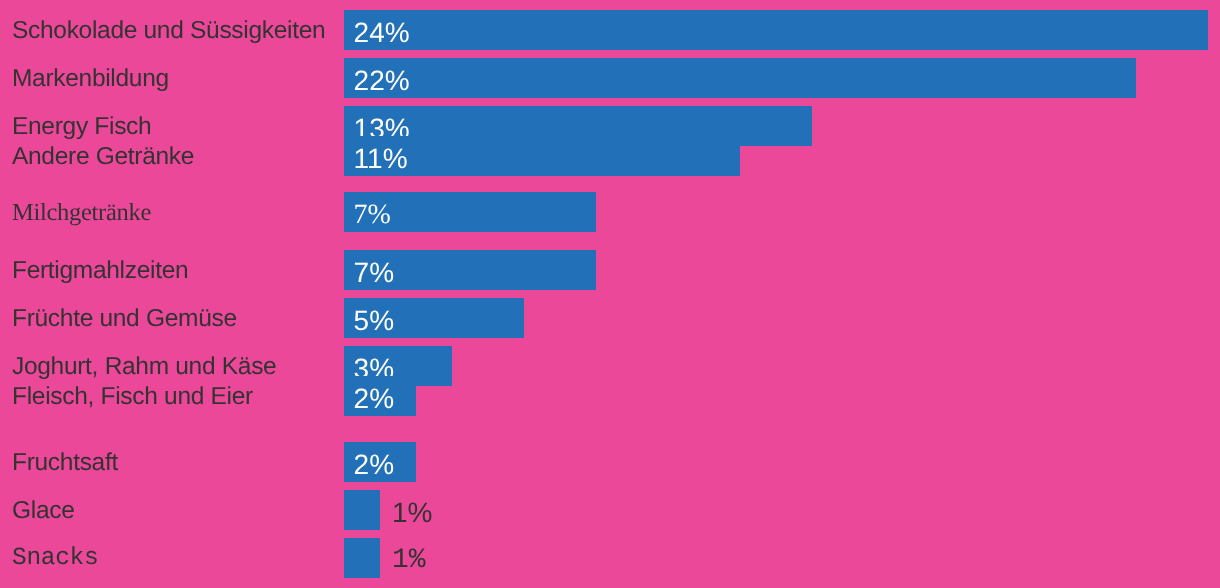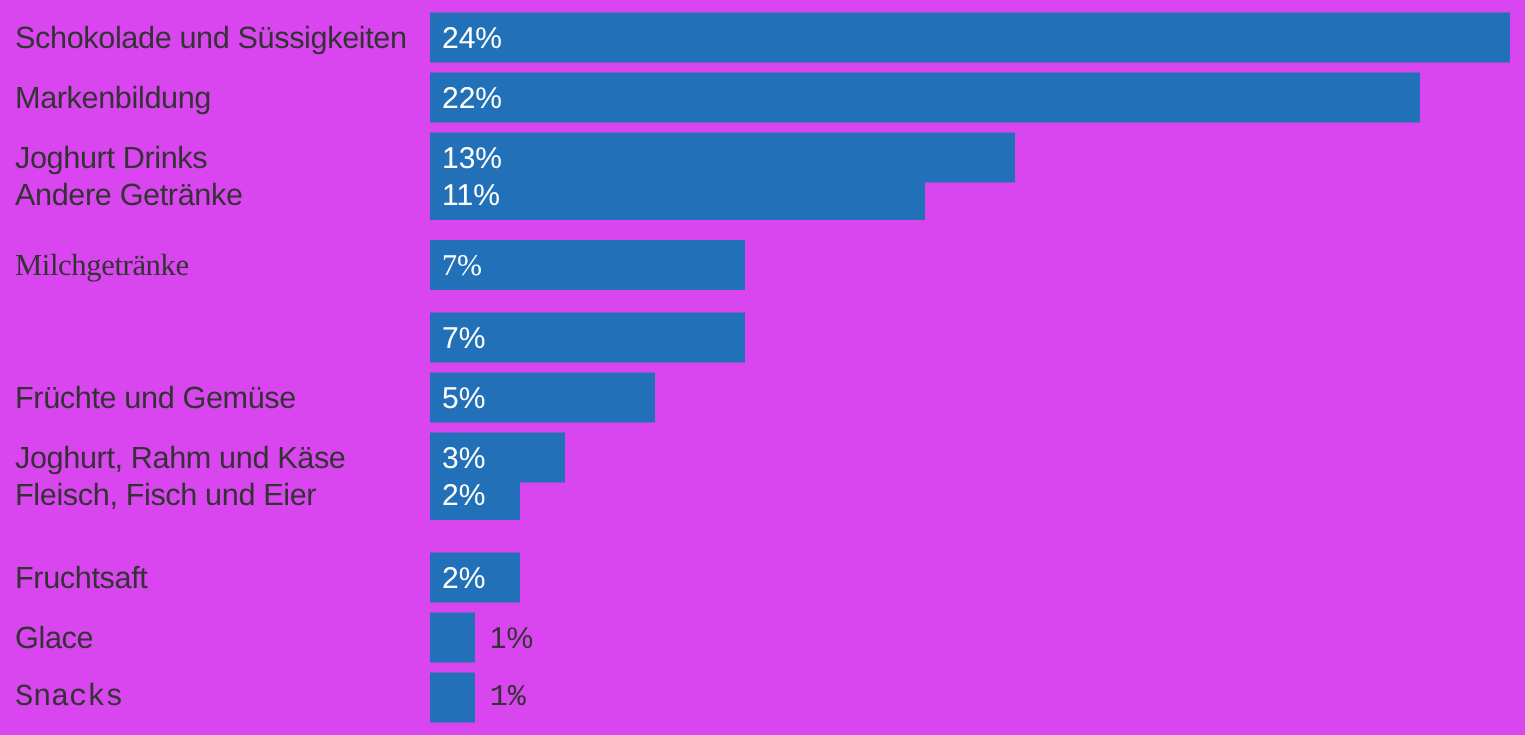--- a/index.html
+++ b/index.html
@@ -3,65 +3,66 @@
 <meta charset="utf-8">
 <title>Horizontales Balkendiagramm</title>
 <style>
   html, body { margin:0; padding:0; }
   body {
     width:1220px; height:588px; background:#ffffff; overflow:hidden;
     font-family:"Liberation Sans", sans-serif;
     -webkit-font-smoothing:antialiased;
     text-rendering:geometricPrecision;
   }
-  #chart { position:relative; width:1220px; height:588px; background:#d946ef; }
+  #chart { position:relative; width:1220px; height:588px; background:#ec4899; }
   .row { position:absolute; left:0; width:1220px; height:40px; }
   .bar { position:absolute; left:0; top:0; height:40px; background:#2170b8; }
   .label {
     position:absolute; left:12px; top:8.5px;
     font-size:24.5px; line-height:1; letter-spacing:-0.3px;
     color:#333333; white-space:nowrap;
   }
   .value {
     position:absolute; top:9px;
-    font-size:24px; line-height:1;
+    font-size:28px; line-height:1;
     color:#ffffff; white-space:nowrap;
   }
   .value.outside { color:#333333; }
 </style>
 </head>
 <body>
 
 <div id="chart">
   <div class="row" style="top: 10px; height: 40px;">
     <div class="label">Schokolade und Süssigkeiten</div>
     <div class="bar" style="left: 344px; width: 864px; background: rgb(33, 112, 184); height: 40px;"></div>
     <div class="value" style="left: 353.6px; color: rgb(255, 255, 255);">24%</div>
   </div>
   <div class="row" style="top: 58px; height: 28px;">
     <div class="label">Markenbildung</div>
     <div class="bar" style="left: 344px; width: 792px; background: rgb(33, 112, 184); height: 40px;"></div>
     <div class="value" style="left: 353.6px; color: rgb(255, 255, 255);">22%</div>
   </div>
   <div class="row" style="top: 106px; height: 40px;">
-    <div class="label">Joghurt Drinks</div>
+    <div class="label">Energy Fisch</div>
     <div class="bar" style="left: 344px; width: 468px; background: rgb(33, 112, 184); height: 40px;"></div>
     <div class="value" style="left: 353.6px; color: rgb(255, 255, 255);">13%</div>
   </div>
   <div class="row" style="top: 136px; height: 40px; padding-left: 21px;">
     <div class="label">Andere Getränke</div>
     <div class="bar" style="left: 344px; width: 396px; background: rgb(33, 112, 184); height: 40px;"></div>
     <div class="value" style="left: 353.6px; color: rgb(255, 255, 255);">11%</div>
   </div>
   <div class="row" style="top: 192px; height: 40px; font-family: Liberation Serif, serif;">
     <div class="label">Milchgetränke</div>
     <div class="bar" style="left: 344px; width: 252px; background: rgb(33, 112, 184); height: 40px;"></div>
     <div class="value" style="left: 353.6px; color: rgb(255, 255, 255);">7%</div>
   </div>
   <div class="row" style="top: 250px; height: 40px;">
+    <div class="label">Fertigmahlzeiten</div>
     <div class="bar" style="left: 344px; width: 252px; background: rgb(33, 112, 184); height: 40px;"></div>
     <div class="value" style="left: 353.6px; color: rgb(255, 255, 255);">7%</div>
   </div>
   <div class="row" style="top: 298px; height: 40px; padding-left: 20px;">
     <div class="label">Früchte und Gemüse</div>
     <div class="bar" style="left: 344px; width: 180px; background: rgb(33, 112, 184); height: 40px;"></div>
     <div class="value" style="left: 353.6px; color: rgb(255, 255, 255);">5%</div>
   </div>
   <div class="row" style="top: 346px; height: 40px;">
     <div class="label">Joghurt, Rahm und Käse</div>

